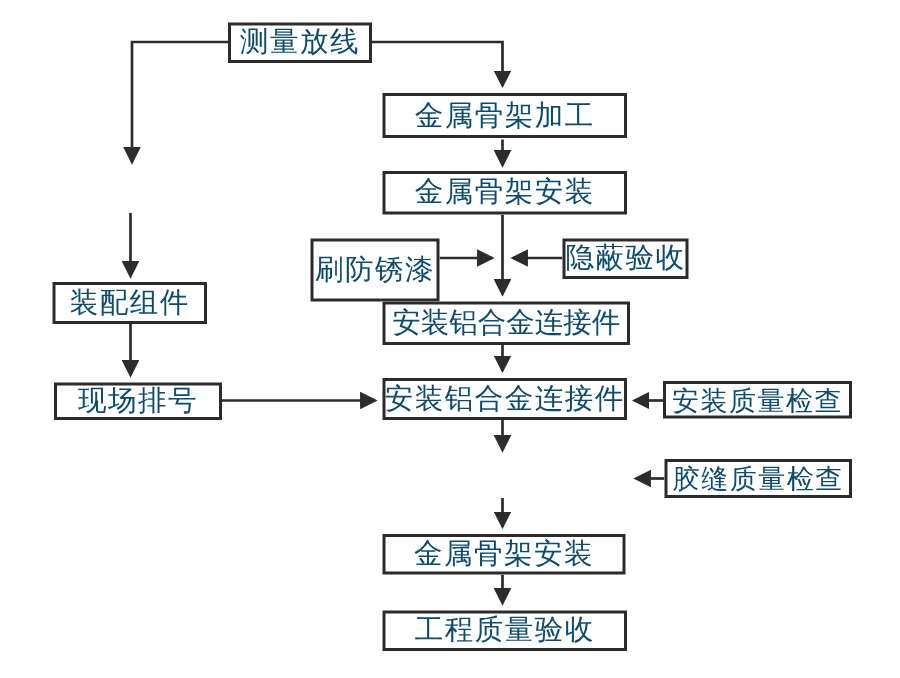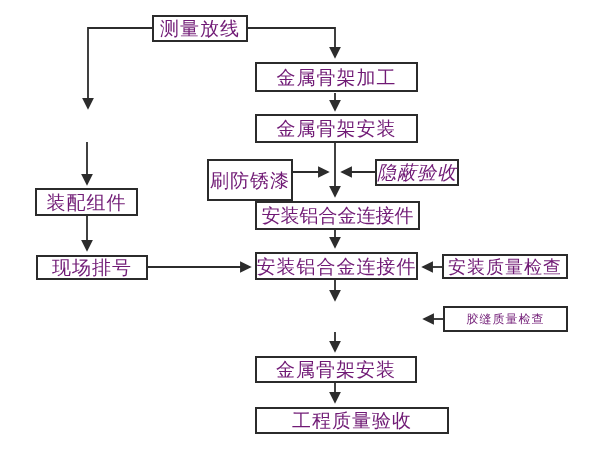--- a/index.html
+++ b/index.html
@@ -31,39 +31,39 @@
     position: absolute;
     box-sizing: border-box;
     background: #ffffff;
     border: 2px solid #2b2b2b;
     display: flex;
     align-items: center;
     justify-content: center;
     font-size: 19px;
     line-height: 1;
     letter-spacing: 1px;
-    color: #701a75;
+    color: #0c4a6e;
     white-space: nowrap;
   }
   
   #n-survey            { left:152px; top:15px;  width:96px;  height:27px; }
   #n-stone-drilling    { left:35px;  top:113px; width:105px; height:29px; }
   #n-assemble          { left:35px;  top:188px; width:103px; height:28px; }
   #n-site-numbering    { left:36px;  top:255px; width:112px; height:25px; }
   #n-metal-fab         { left:255px; top:62px;  width:163px; height:30px; }
   #n-metal-install     { left:255px; top:114px; width:163px; height:29px; }
   #n-anti-rust         { left:207px; top:159px; width:86px;  height:42px; }
-  #n-concealed         { left:375px; top:159px; width:84px;  height:27px;font-style:italic; }
+  #n-concealed         { left:375px; top:159px; width:84px;  height:27px; }
   #n-alum-connector    { left:255px; top:201px; width:165px; height:29px; letter-spacing:0; }
   #n-stone-panel       { left:255px; top:252px; width:163px; height:28px; }
   #n-install-check     { left:442px; top:254px; width:126px; height:25px; font-size:18px; }
   #n-joint-sealing     { left:254px; top:305px; width:164px; height:27px; }
-  #n-sealant-check     { left:443px; top:306px; width:125px; height:26px; font-size:12px; }
+  #n-sealant-check     { left:443px; top:306px; width:125px; height:26px; font-size:18px; }
   #n-cleaning          { left:255px; top:356px; width:162px; height:27px; }
-  #n-acceptance        { left:255px; top:407px; width:194px; height:27px; }
+  #n-acceptance        { left:255px; top:407px; width:163px; height:27px; }
 </style>
 </head>
 <body>
 
 <div id="canvas">
 
   <svg id="connector-layer" viewBox="0 0 600 452" xmlns="http://www.w3.org/2000/svg">
     <defs>
       <marker id="ah" viewBox="0 0 10 10" refX="8.5" refY="5" markerWidth="6.5" markerHeight="6.5" orient="auto-start-reverse">
         <path d="M0,0 L10,5 L0,10 z" style="fill:#2c2c2c;stroke:none"></path>

